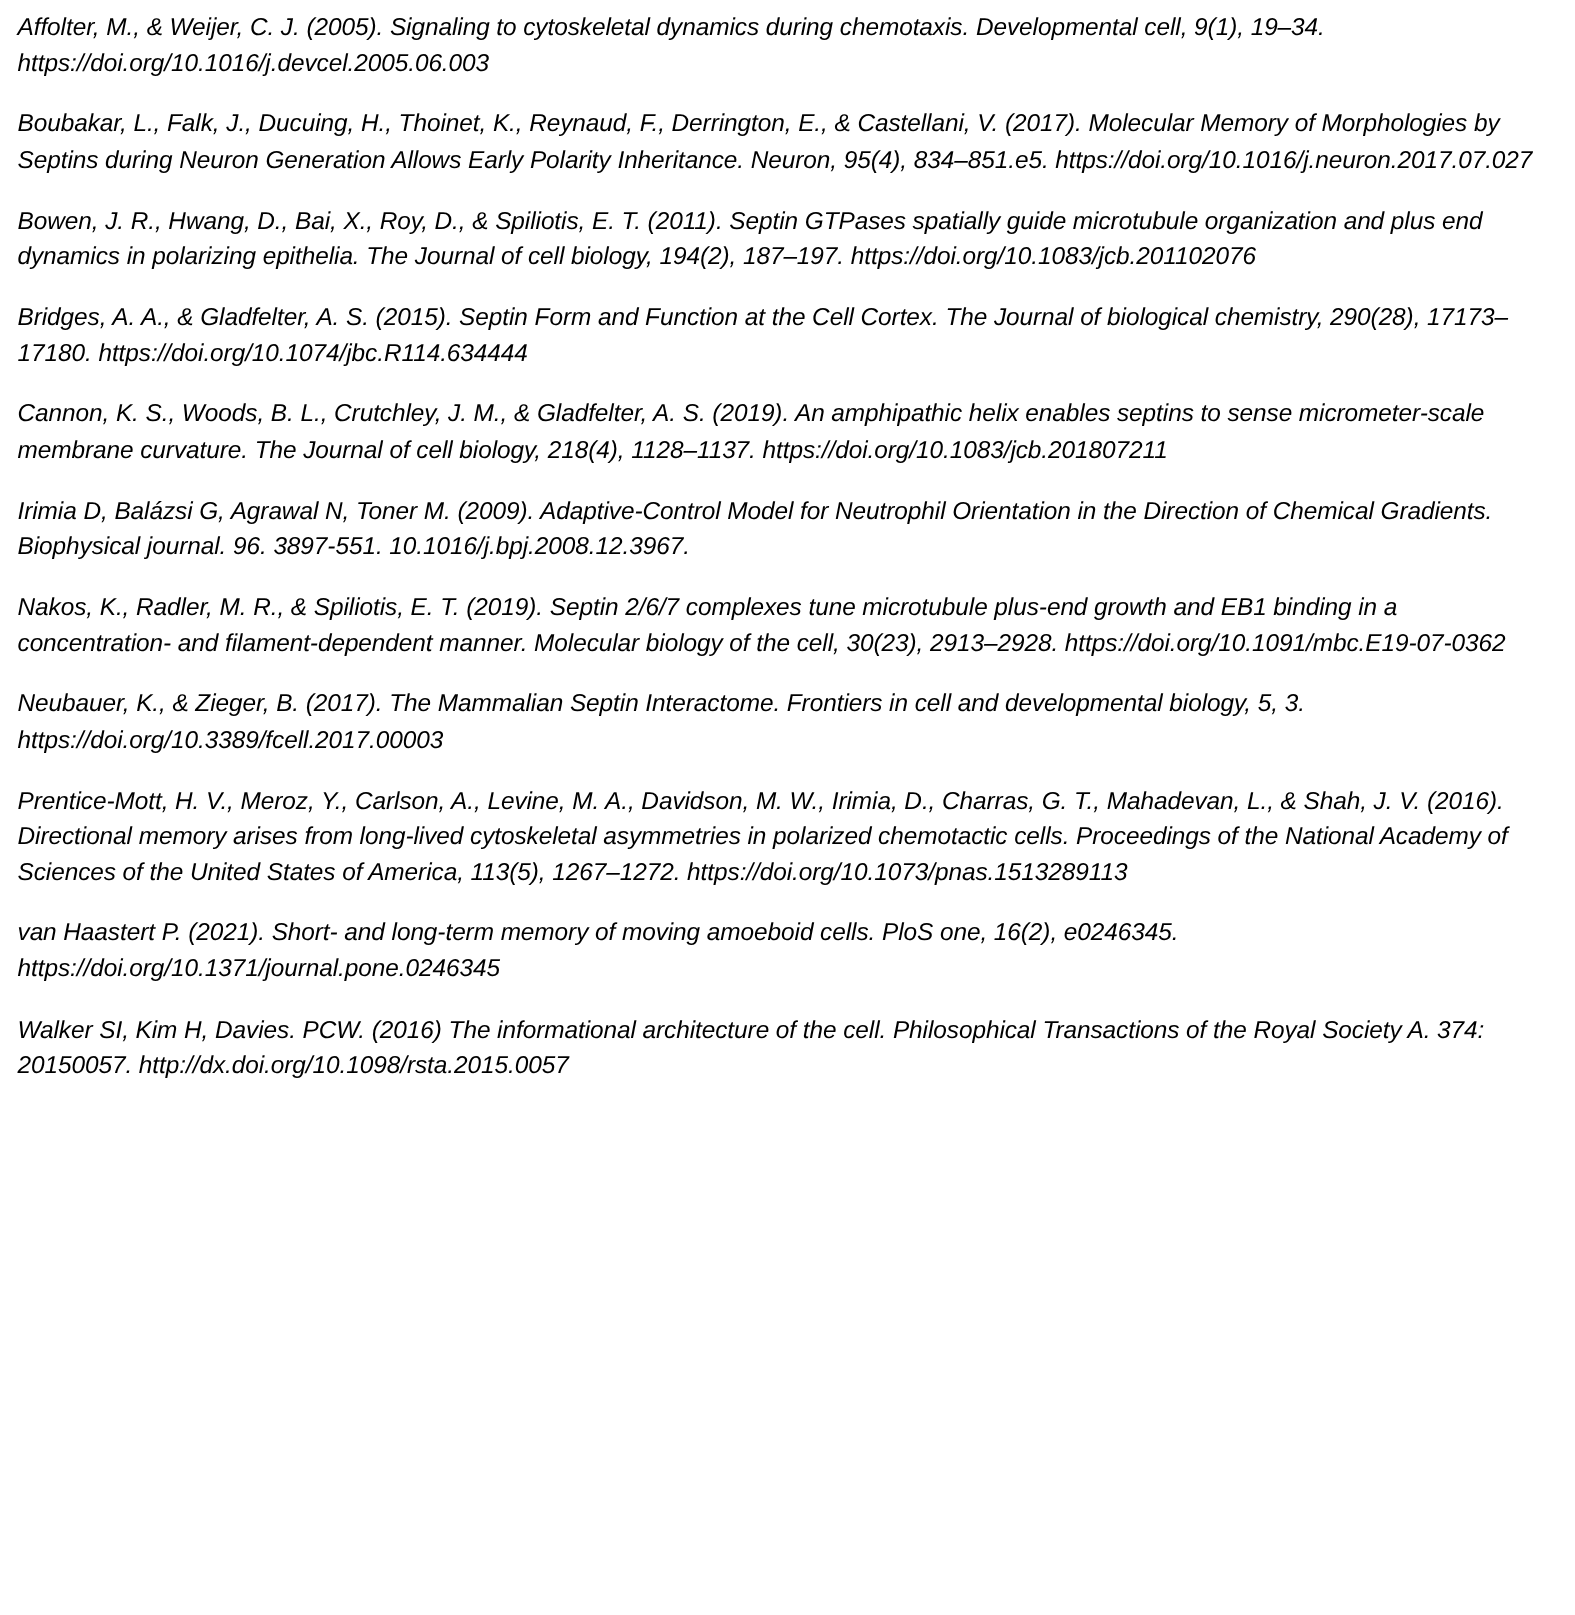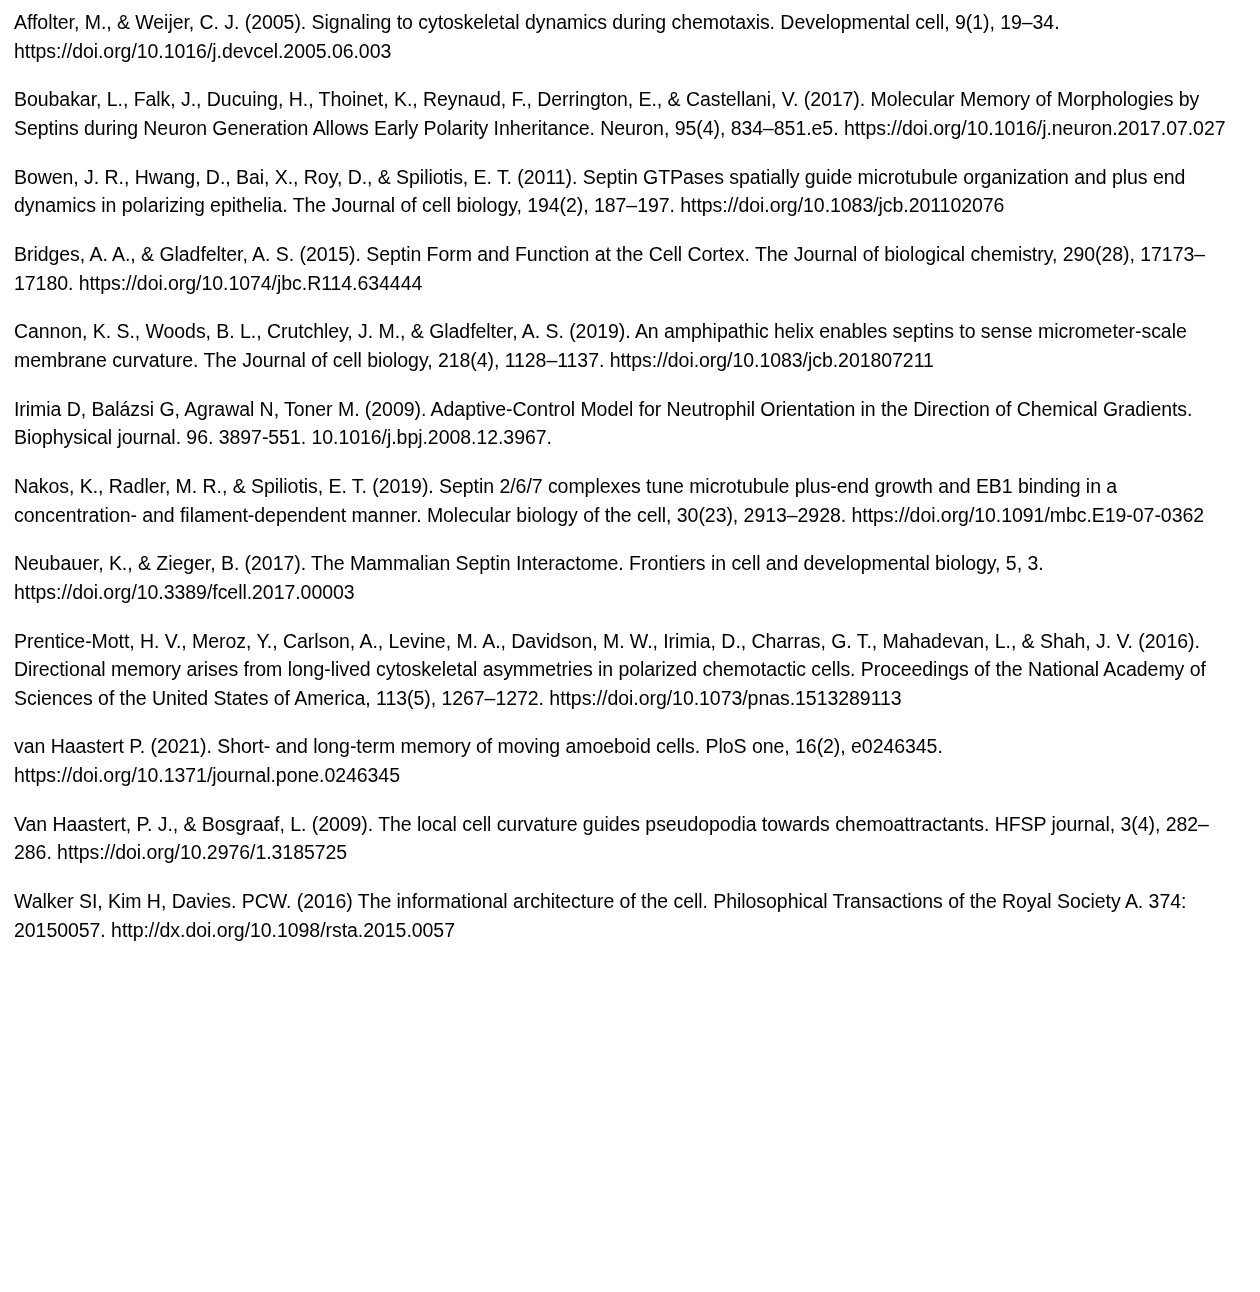--- a/index.html
+++ b/index.html
@@ -11,20 +11,21 @@
     width: 1260px;
     min-height: 1292px;
     font-family: "Liberation Sans", sans-serif;
     color: #000000;
     -webkit-font-smoothing: antialiased;
   }
   .page {
     box-sizing: border-box;
     width: 1260px;
     padding: 8px 18px 10px 14px;
+    font-style: italic;
   }
   .reference-list {
     display: block;
   }
   .reference-entry {
     font-size: 19.5px;
     line-height: 1.47;
     margin: 0 0 20px 0;
     text-align: left;
     word-wrap: break-word;
@@ -42,16 +43,15 @@
     <p class="reference-entry">Affolter, M., &amp; Weijer, C. J. (2005). Signaling to cytoskeletal dynamics during chemotaxis. Developmental cell, 9(1), 19–34. https://doi.org/10.1016/j.devcel.2005.06.003</p>
     <p class="reference-entry">Boubakar, L., Falk, J., Ducuing, H., Thoinet, K., Reynaud, F., Derrington, E., &amp; Castellani, V. (2017). Molecular Memory of Morphologies by Septins during Neuron Generation Allows Early Polarity Inheritance. Neuron, 95(4), 834–851.e5. https://doi.org/10.1016/j.neuron.2017.07.027</p>
     <p class="reference-entry">Bowen, J. R., Hwang, D., Bai, X., Roy, D., &amp; Spiliotis, E. T. (2011). Septin GTPases spatially guide microtubule organization and plus end dynamics in polarizing epithelia. The Journal of cell biology, 194(2), 187–197. https://doi.org/10.1083/jcb.201102076</p>
     <p class="reference-entry">Bridges, A. A., &amp; Gladfelter, A. S. (2015). Septin Form and Function at the Cell Cortex. The Journal of biological chemistry, 290(28), 17173–17180. https://doi.org/10.1074/jbc.R114.634444</p>
     <p class="reference-entry">Cannon, K. S., Woods, B. L., Crutchley, J. M., &amp; Gladfelter, A. S. (2019). An amphipathic helix enables septins to sense micrometer-scale membrane curvature. The Journal of cell biology, 218(4), 1128–1137. https://doi.org/10.1083/jcb.201807211</p>
     <p class="reference-entry">Irimia D, Balázsi G, Agrawal N, Toner M. (2009). Adaptive-Control Model for Neutrophil Orientation in the Direction of Chemical Gradients. Biophysical journal. 96. 3897-551. 10.1016/j.bpj.2008.12.3967.</p>
     <p class="reference-entry">Nakos, K., Radler, M. R., &amp; Spiliotis, E. T. (2019). Septin 2/6/7 complexes tune microtubule plus-end growth and EB1 binding in a concentration- and filament-dependent manner. Molecular biology of the cell, 30(23), 2913–2928. https://doi.org/10.1091/mbc.E19-07-0362</p>
     <p class="reference-entry">Neubauer, K., &amp; Zieger, B. (2017). The Mammalian Septin Interactome. Frontiers in cell and developmental biology, 5, 3. https://doi.org/10.3389/fcell.2017.00003</p>
     <p class="reference-entry">Prentice-Mott, H. V., Meroz, Y., Carlson, A., Levine, M. A., Davidson, M. W., Irimia, D., Charras, G. T., Mahadevan, L., &amp; Shah, J. V. (2016). Directional memory arises from long-lived cytoskeletal asymmetries in polarized chemotactic cells. Proceedings of the National Academy of Sciences of the United States of America, 113(5), 1267–1272. https://doi.org/10.1073/pnas.1513289113</p>
     <p class="reference-entry">van Haastert P. (2021). Short- and long-term memory of moving amoeboid cells. PloS one, 16(2), e0246345. https://doi.org/10.1371/journal.pone.0246345</p>
-    <p class="reference-entry">Van Haastert, P. J., &amp; Bosgraaf, L. (2009). The local cell curvature guides pseudopodia towards chemoattractants. HFSP journal, 3(4), 282–286. https://doi.org/10.2976/1.3185725</p>
     <p class="reference-entry">Walker SI, Kim H, Davies. PCW. (2016) The informational architecture of the cell. Philosophical Transactions of the Royal Society A. 374: 20150057. http://dx.doi.org/10.1098/rsta.2015.0057</p>
   </div>
 </div>
 
 </body></html>

